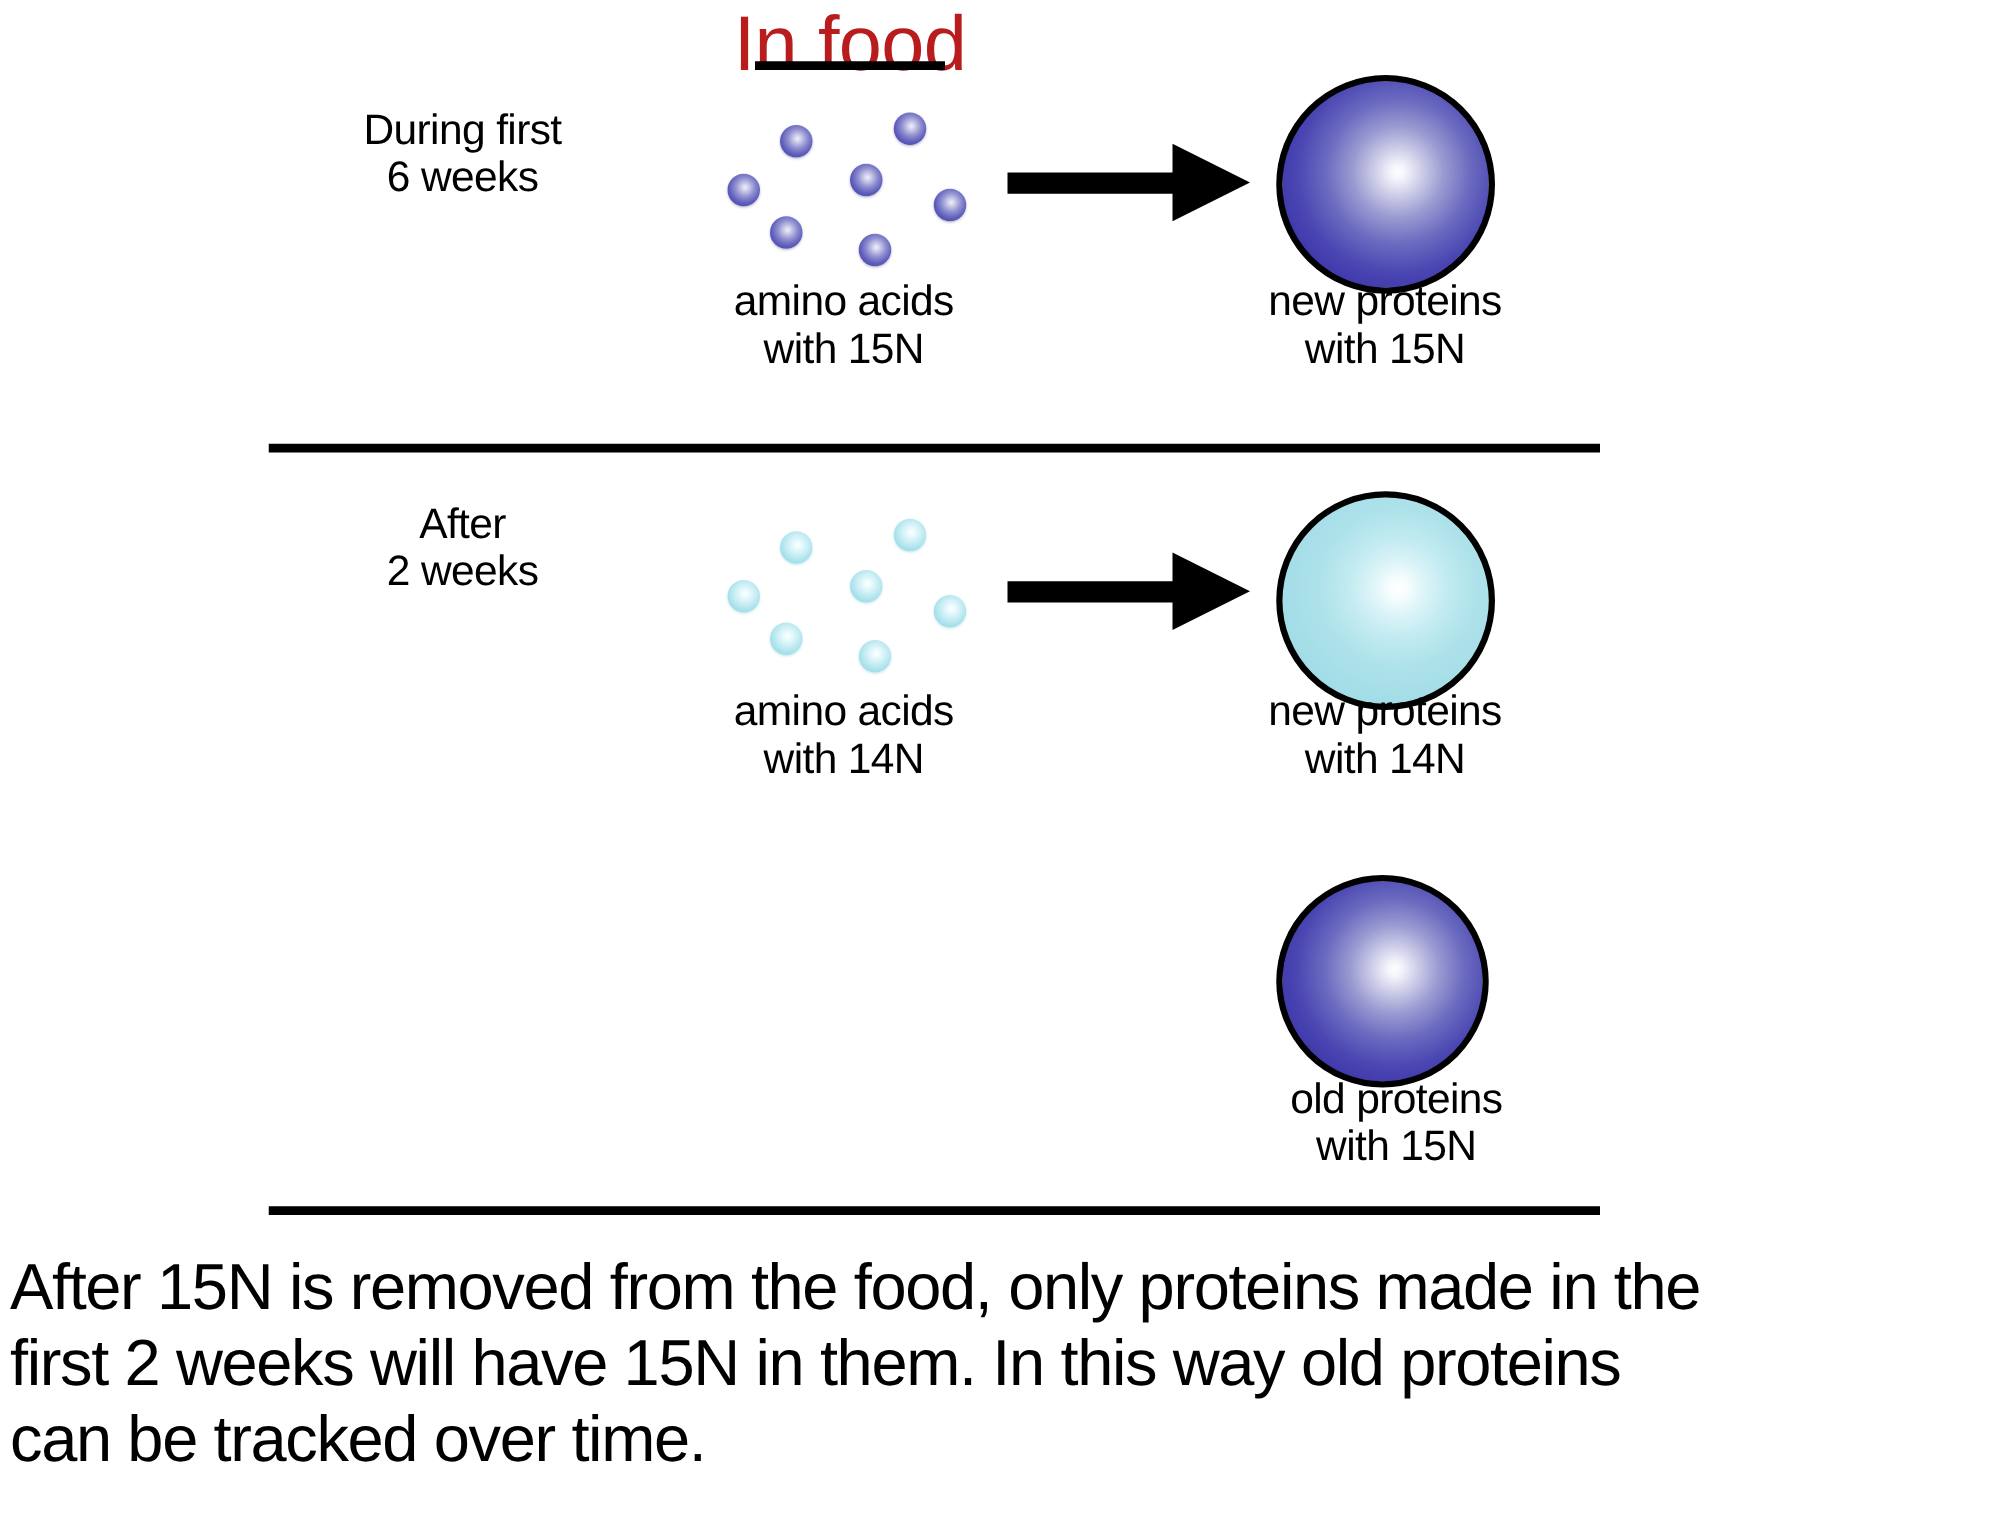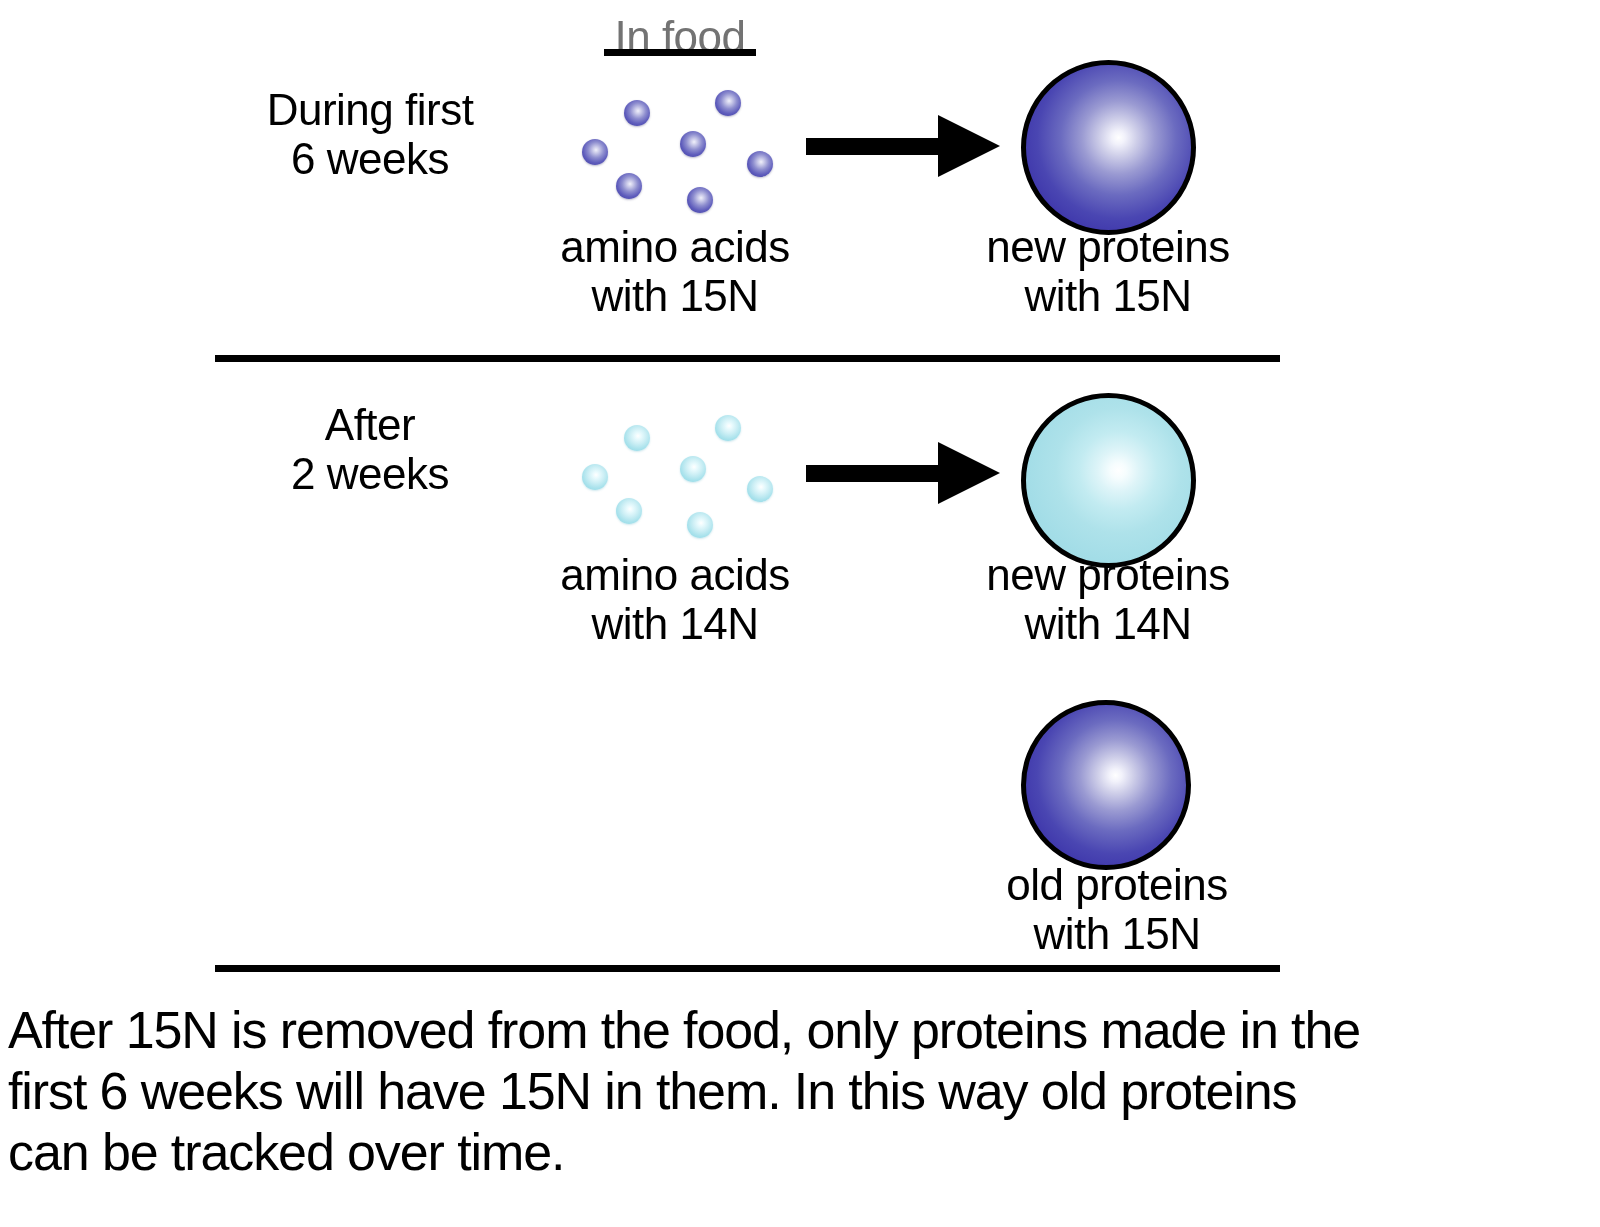--- a/index.html
+++ b/index.html
@@ -19,32 +19,31 @@
     overflow: hidden;
   }
 
   .abs { position: absolute; }
 
   
   .label {
     position: absolute;
     text-align: center;
     line-height: 1.12;
-    font-size: 44px;
+    font-size: 34px;
     letter-spacing: -0.5px;
     white-space: pre-line;
     color: #000;
   }
   .heading {
     position: absolute;
     text-align: center;
-    font-size: 44px;
+    font-size: 62px;
     letter-spacing: -0.5px;
-    color: #737373;
-    margin-top: 12px;
+    color: #b91c1c;
   }
 
   
   .rule {
     position: absolute;
     background: #000000;
   }
 
   
   .arrow-shaft {
@@ -185,16 +184,16 @@
   <div class="label" style="left:943px; top:550px; width:330px;">new proteins
 with 14N</div>
 
   <div class="protein heavy" style="left:1021px; top:700px; width:170px; height:170px;"></div>
   <div class="label" style="left:952px; top:860px; width:330px;">old proteins
 with 15N</div>
 
   <div class="rule" style="left:215px; top:965px; width:1065px; height:7px;"></div>
 
   <div class="caption" style="left:8px; top:1000px; width:1580px;">After 15N is removed from the food, only proteins made in the
-first 6 weeks will have 15N in them.  In this way old proteins
+first 2 weeks will have 15N in them.  In this way old proteins
 can be tracked over time.</div>
 
 </div>
 
 </body></html>

